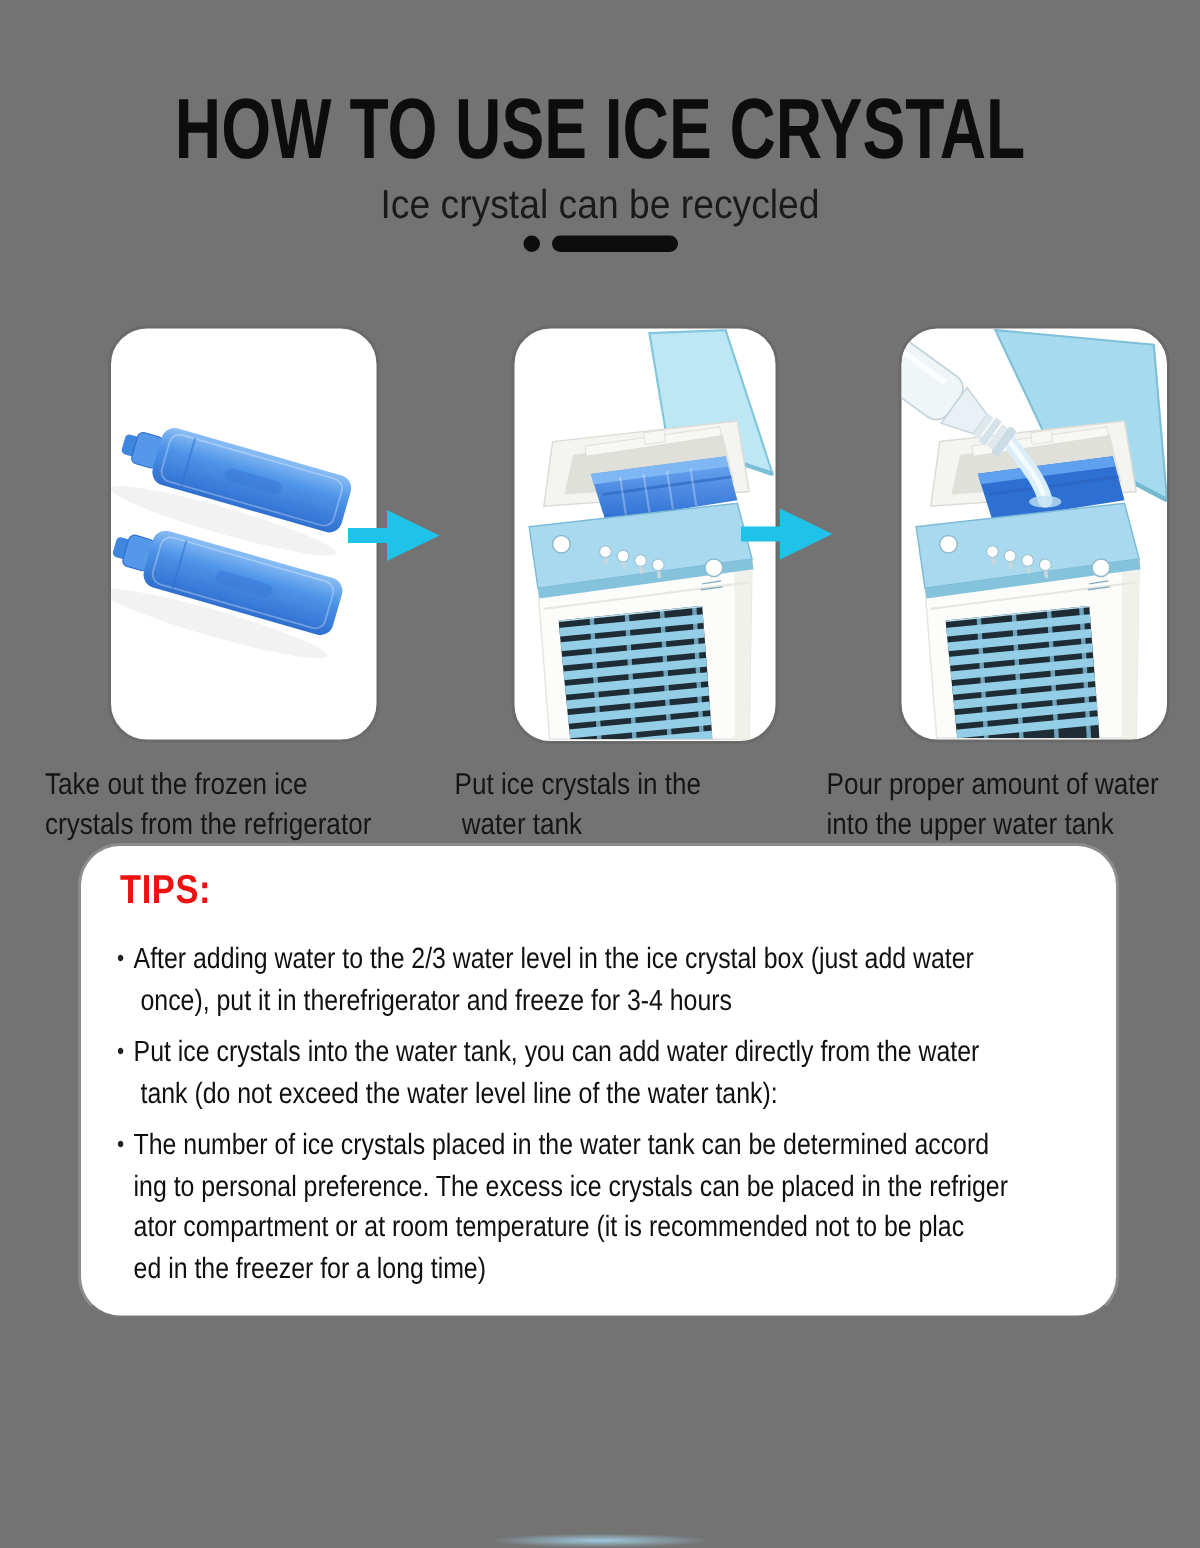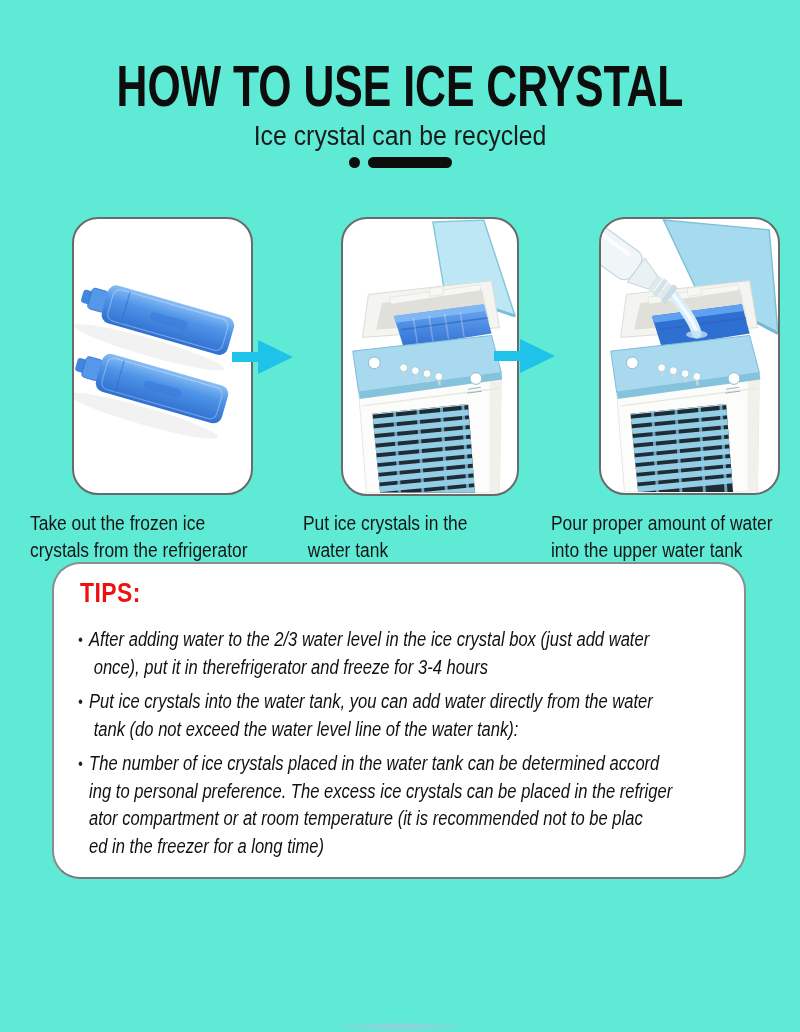--- a/index.html
+++ b/index.html
@@ -1,16 +1,16 @@
 <!DOCTYPE html>
 <html><head>
 <meta charset="utf-8">
 <style>
   html,body{margin:0;padding:0;background:#fff;}
-  .page{position:relative;width:800px;height:1032px;background:#5eead4;overflow:hidden;
+  .page{position:relative;width:800px;height:1032px;background:#737373;overflow:hidden;
         font-family:"Liberation Sans",sans-serif;color:#111;}
 
   
   .title{position:absolute;top:16px;left:0;width:800px;text-align:center;
          font-size:57px;font-weight:700;color:#0d0d0d;line-height:1.15;
          transform:scaleX(.75);transform-origin:center top;white-space:nowrap;}
   .subtitle{position:absolute;top:94px;left:0;width:800px;text-align:center;
             font-size:27px;font-weight:400;color:#1a1a1a;
             transform:scaleX(.92);transform-origin:center top;white-space:nowrap;}
   .divider{position:absolute;top:157px;left:0;width:800px;display:flex;
@@ -33,21 +33,21 @@
   .caption{position:absolute;top:490px;font-size:20px;line-height:27px;color:#151515;
            white-space:pre-wrap;transform:scaleX(.87);transform-origin:left top;width:300px;}
   .cap1{left:30px;} .cap2{left:303px;} .cap3{left:551px;}
 
   
   .tips-box{position:absolute;left:52px;top:562px;width:694px;height:317px;
             border:2px solid #8c8c8c;border-bottom-color:#777;border-radius:28px;
             box-sizing:border-box;background:#fff;}
   .tips-heading{margin:14px 0 0 26px;font-size:27px;font-weight:700;color:#ee1111;
                 letter-spacing:.5px;transform:scaleX(.85);transform-origin:left top;}
-  .tips-list{margin:17px 16px 0 0;padding:0 18px 0 24px;list-style:none;font-style:italic;}
+  .tips-list{margin:17px 16px 0 0;padding:0 18px 0 24px;list-style:none;}
   .tips-list li{position:relative;padding-left:13px;font-size:19.5px;line-height:27.5px;
                 color:#101010;white-space:pre-wrap;margin-bottom:7px;
                 transform:scaleX(.85);transform-origin:left top;width:800px;}
   .tips-list li::before{content:"\2022";position:absolute;left:0;top:0;font-size:16px;color:#222;}
 
   
   .bottom-strip{position:absolute;left:0;top:1022px;width:800px;height:10px;
                 background:linear-gradient(to bottom,#f1f5f7,#cdomit 0) ,linear-gradient(to bottom,#f1f5f7,#ccdde5);}
   .bottom-strip::before{content:"";position:absolute;left:320px;top:0;width:160px;height:10px;
                 background:radial-gradient(ellipse at center,#9fcade 0%,rgba(159,202,222,0) 65%);}

